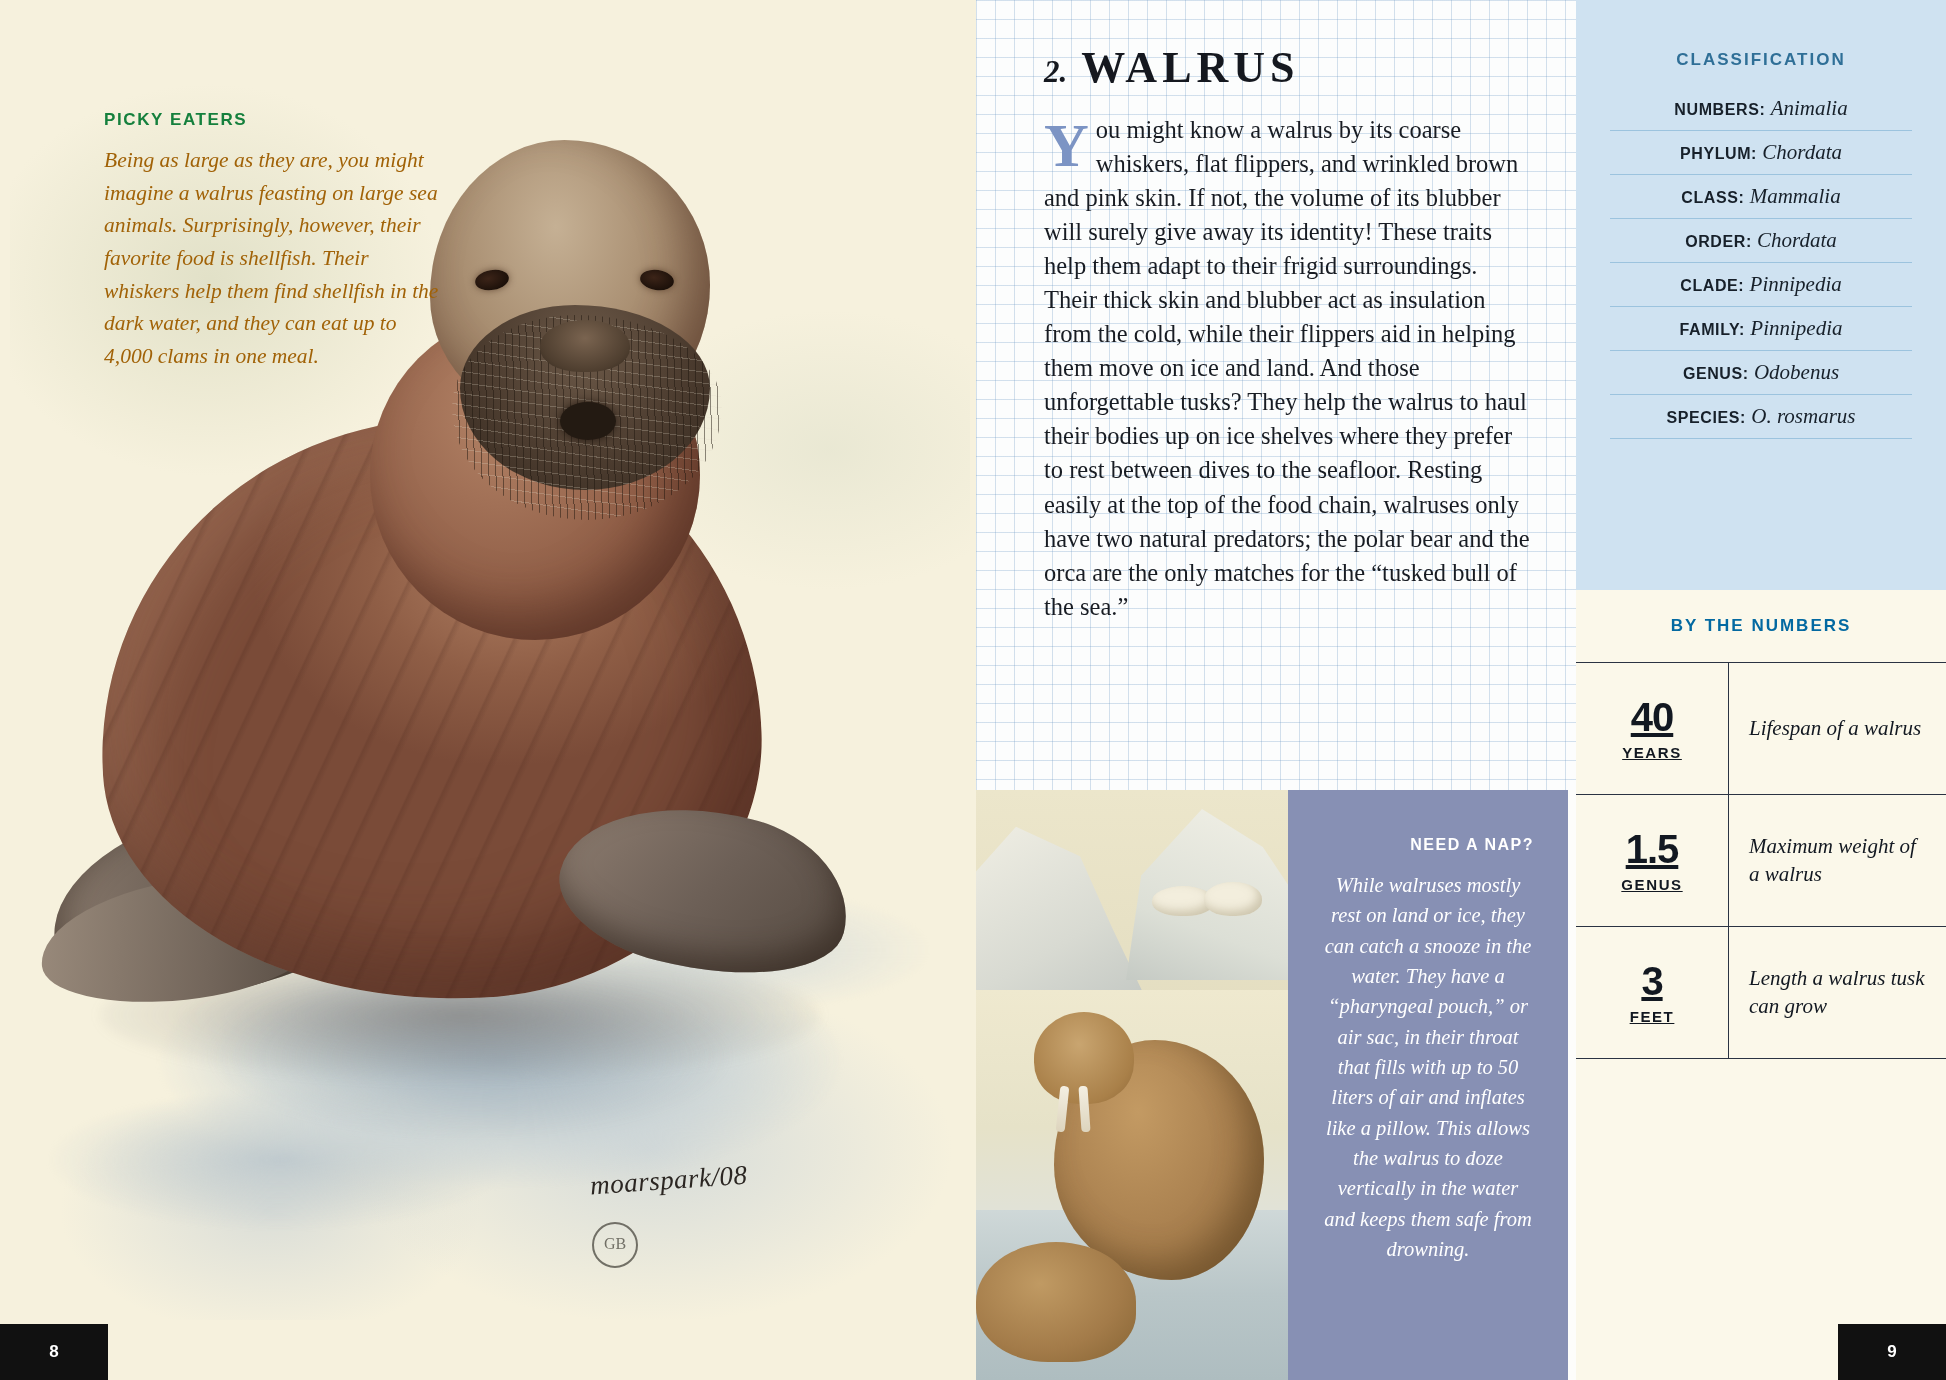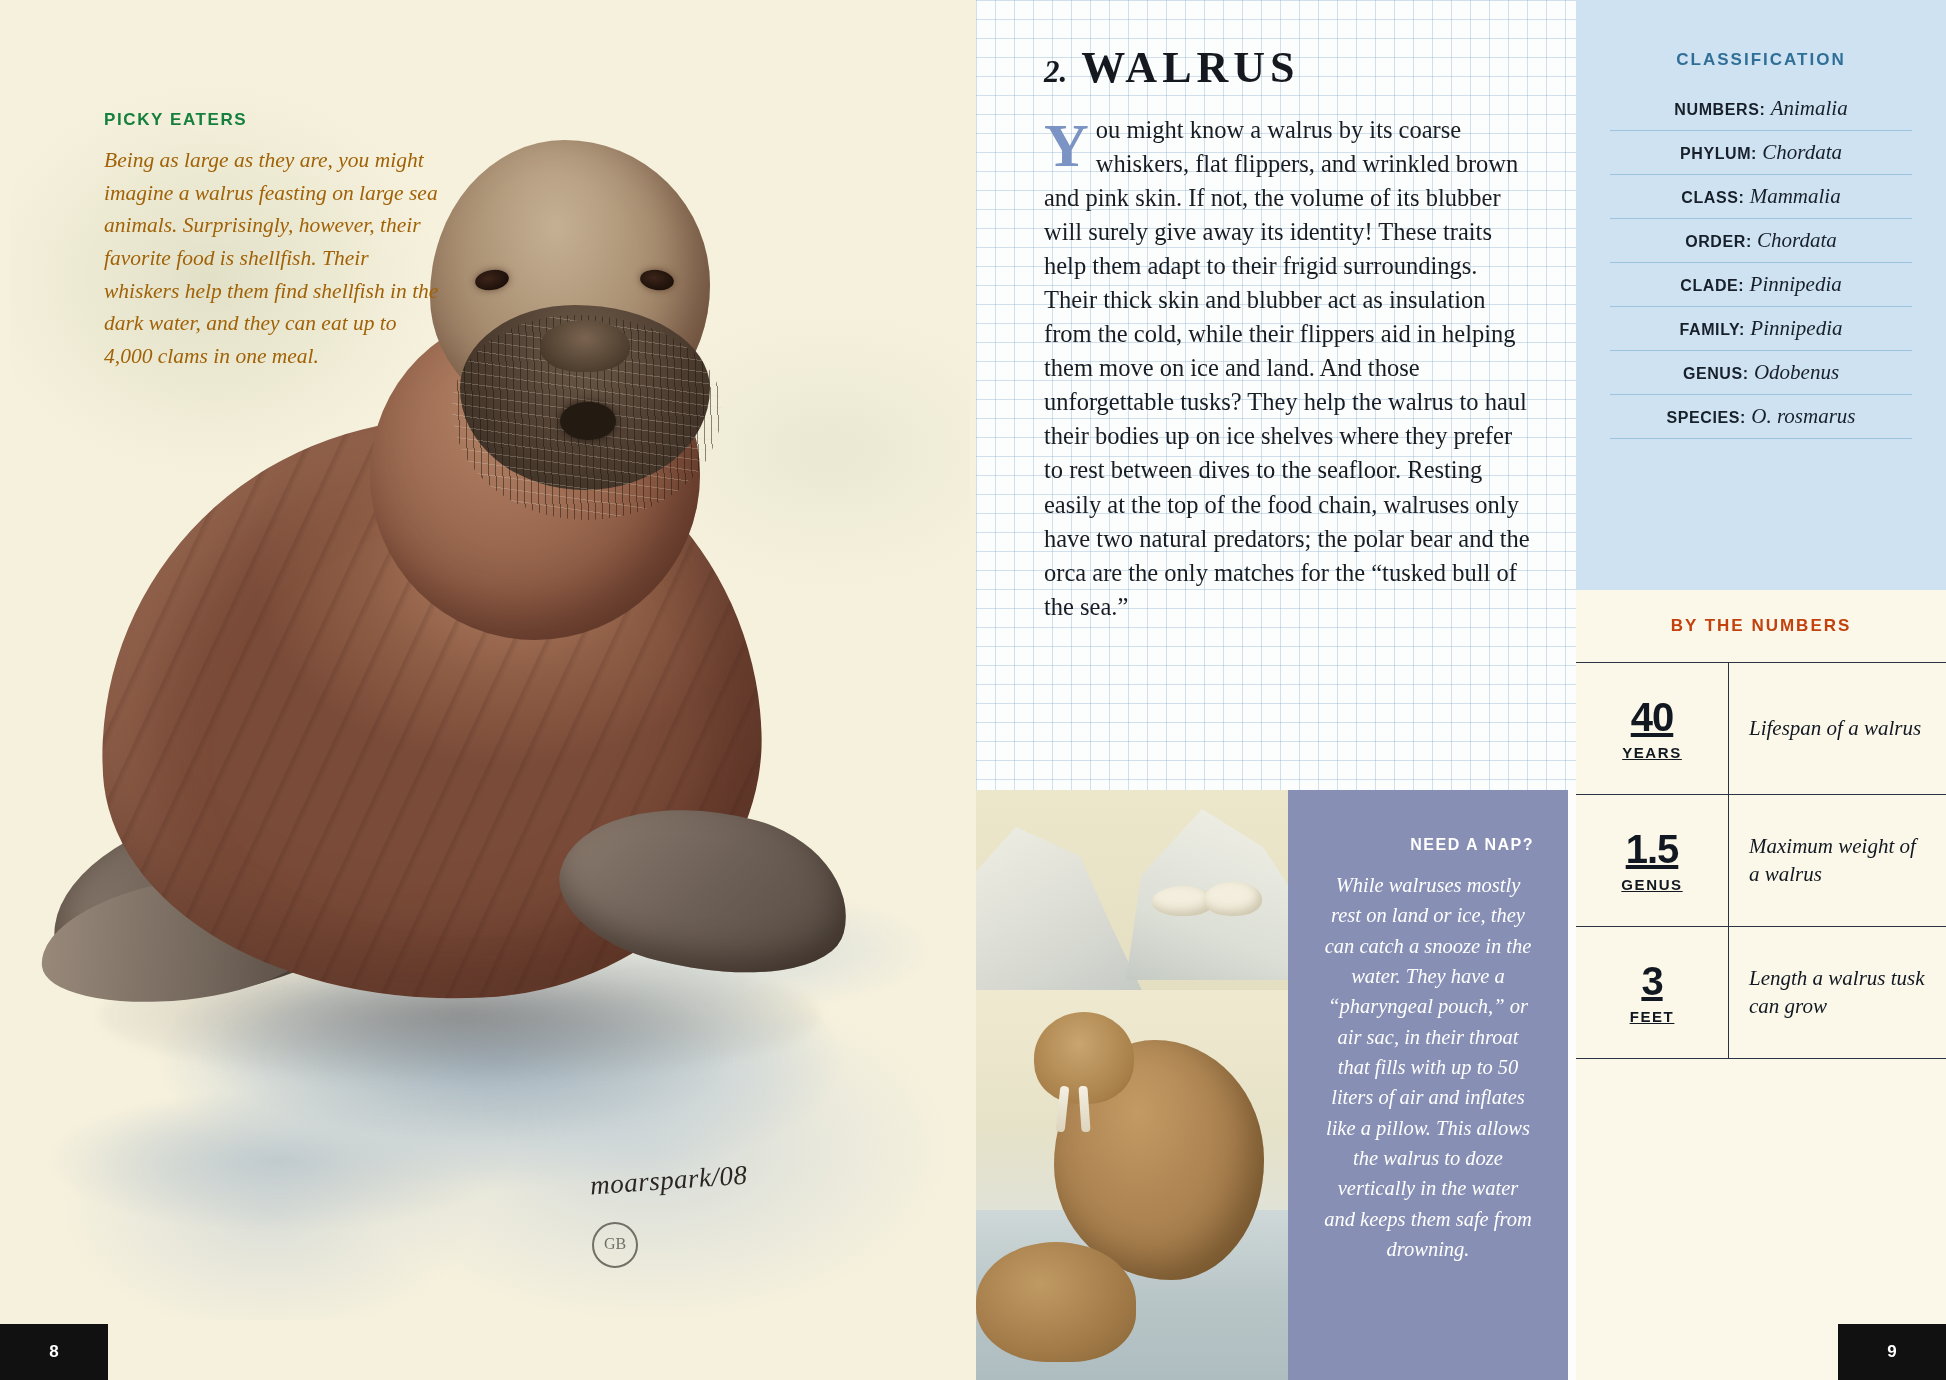--- a/index.html
+++ b/index.html
@@ -470,21 +470,21 @@
   }
   .numbers-head {
     height: 72px;
     display: flex;
     align-items: center;
     justify-content: center;
     font-family: "Liberation Sans", sans-serif;
     font-size: 17px;
     font-weight: bold;
     letter-spacing: 2px;
-    color: #c2410c;
+    color: #0369a1;
     border-bottom: 1.5px solid #2a3342;
   }
   .num-row {
     display: flex;
     height: 131px;
     border-bottom: 1.5px solid #2a3342;
   }
   .num-cell {
     width: 152px;
     border-right: 1.5px solid #2a3342;

